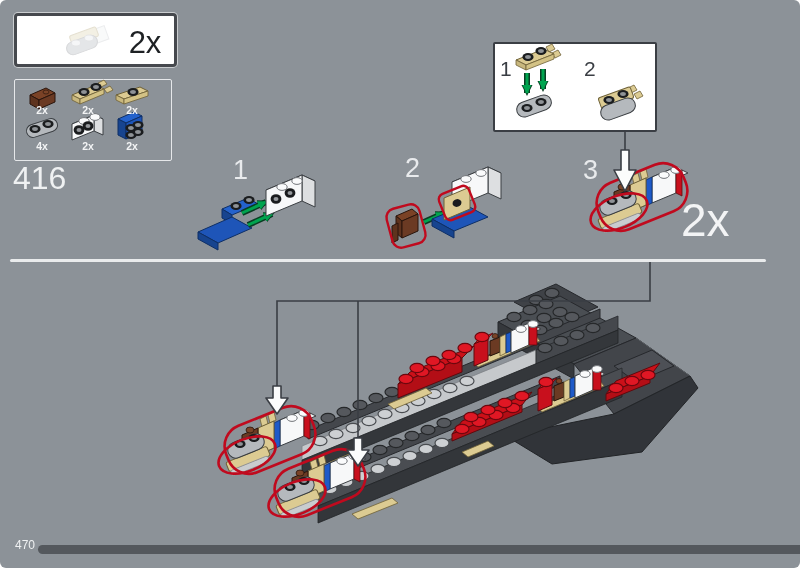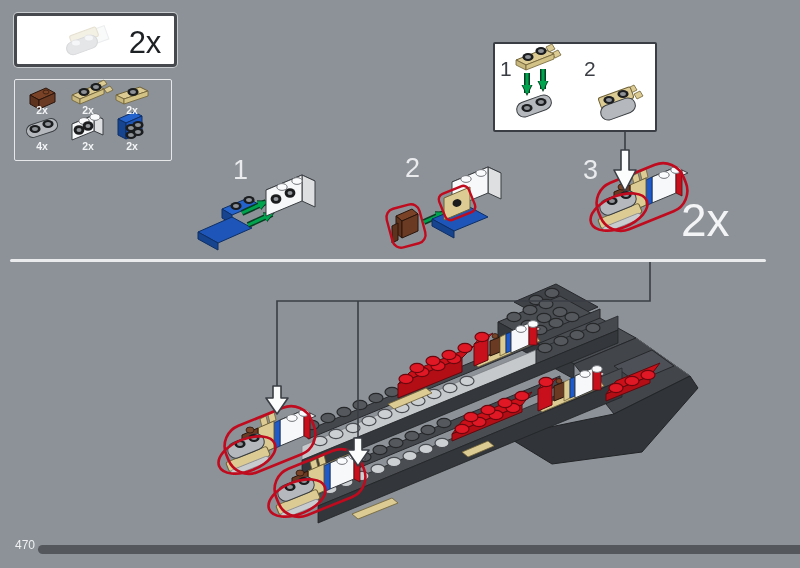--- a/index.html
+++ b/index.html
@@ -1,17 +1,17 @@
 <!DOCTYPE html>
 <html><head>
 <meta charset="utf-8">
 <style>
   html,body{margin:0;padding:0;}
   .page{position:relative;width:800px;height:568px;background:#8C9298;overflow:hidden;
-        font-family:"Liberation Sans",sans-serif;}
+        font-family:"Liberation Sans",sans-serif;border-radius:6px;}
   svg.layer{position:absolute;left:0;top:0;width:800px;height:568px;pointer-events:none;}
   .box-header{position:absolute;left:14px;top:13px;width:157px;height:48px;background:#FFFFFF;
               border:3px solid #46494E;border-radius:4px;box-shadow:0 0 0 1px rgba(255,255,255,.55);}
   .box-parts{position:absolute;left:14px;top:79px;width:156px;height:80px;
              border:1.5px solid #E6E8EA;border-radius:2px;}
   .box-inset{position:absolute;left:493px;top:42px;width:160px;height:86px;background:#FFFFFF;
              border:2px solid #3A3E44;border-radius:2px;}
   .txt{position:absolute;color:#F2F3F5;}
   .qty-main{left:122px;top:25px;width:46px;text-align:center;font-size:31px;color:#1E2124;}
   .qty-part{width:40px;text-align:center;font-size:10.5px;font-weight:bold;color:#F3F4F5;}
@@ -341,20 +341,21 @@
 
   <div class="txt qty-main">2x</div>
 
   <div class="txt qty-part" style="left:22px;top:104px;">2x</div>
   <div class="txt qty-part" style="left:68px;top:104px;">2x</div>
   <div class="txt qty-part" style="left:112px;top:104px;">2x</div>
   <div class="txt qty-part" style="left:22px;top:140px;">4x</div>
   <div class="txt qty-part" style="left:68px;top:140px;">2x</div>
   <div class="txt qty-part" style="left:112px;top:140px;">2x</div>
 
+  <div class="txt stepnum-big">416</div>
 
   <div class="txt substep" style="left:233px;top:155px;">1</div>
   <div class="txt substep" style="left:405px;top:153px;">2</div>
   <div class="txt substep" style="left:583px;top:155px;">3</div>
 
   <div class="txt insetnum" style="left:500px;top:57px;">1</div>
   <div class="txt insetnum" style="left:584px;top:57px;">2</div>
 
   <div class="txt qty-big">2x</div>
 

